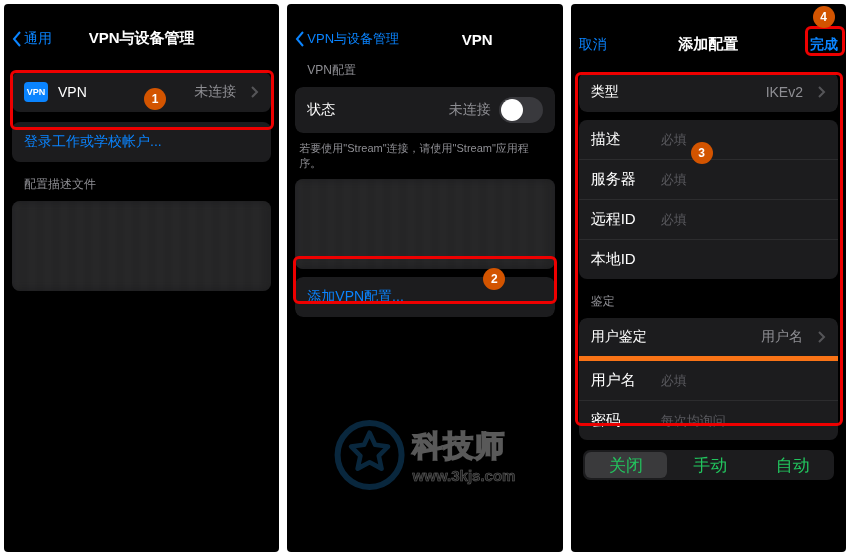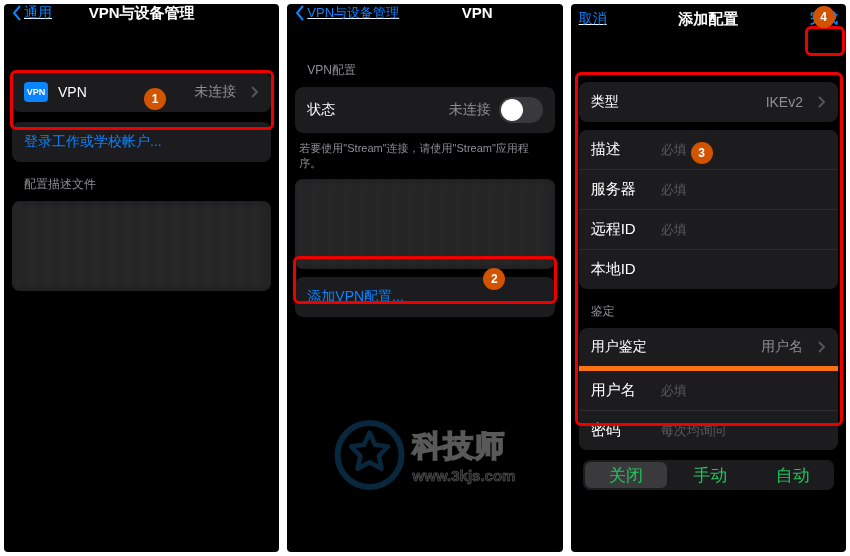--- a/index.html
+++ b/index.html
@@ -1,19 +1,19 @@
 <!DOCTYPE html>
 <html><head>
 <meta charset="utf-8">
 <style>
   * { margin:0; padding:0; box-sizing:border-box; font-family:-apple-system,"PingFang SC",sans-serif; }
   body { background:#fff; width:850px; height:556px; position:relative; overflow:hidden; }
   .phones { display:flex; gap:8px; padding:4px; }
   .phone { width:276px; height:548px; background:#000; border-radius:4px; overflow:hidden; position:relative; color:#fff; font-size:14px; }
-  .nav { display:flex; align-items:flex-start; height:44px; padding:0 8px; position:relative;text-decoration:underline; }
+  .nav { display:flex; align-items:flex-end; height:44px; padding:0 8px; position:relative; }
   .back { color:#0a84ff; display:flex; align-items:center; gap:2px; cursor:pointer; font-size:14px; }
   .chev { width:10px; height:16px; }
   .nav-title { position:absolute; left:50%; transform:translateX(-50%); font-weight:600; font-size:15px; }
   .nav-done { position:absolute; right:8px; color:#0a84ff; font-weight:600; cursor:pointer; }
   .nav-cancel { color:#0a84ff; cursor:pointer; }
   .cell-group { margin:10px 8px 0 8px; }
   .cell { background:#1c1c1e; border-radius:8px; padding:10px 12px; display:flex; align-items:center; justify-content:space-between; margin-bottom:8px; min-height:40px; }
   .cell.flat { border-radius:0; margin-bottom:0; border-bottom:5px solid #f97316; }
   .cell.flat:first-child { border-top-left-radius:8px; border-top-right-radius:8px; }
   .cell.flat:last-child { border-bottom-left-radius:8px; border-bottom-right-radius:8px; border-bottom:none; }
@@ -125,21 +125,21 @@
     <div class="badge" style="left:196px; top:264px;">2</div>
   </div>
 
   <div class="phone">
     <div class="nav" style="margin-top:6px;">
       <span class="nav-cancel">取消</span>
       <div class="nav-title">添加配置</div>
       <span class="nav-done">完成</span>
     </div>
 
-    <div class="group-block" style="margin-top:28px;">
+    <div class="group-block" style="margin-top:18px;">
       <div class="cell flat">
         <span class="cell-label">类型</span>
         <div class="cell-val">
           <span>IKEv2</span>
           <svg class="chev-r" viewBox="0 0 8 12">
               <path d="M1 1l5 5-5 5" stroke="#8e8e93" stroke-width="2" fill="none"></path>
             </svg>
         </div>
       </div>
     </div>

